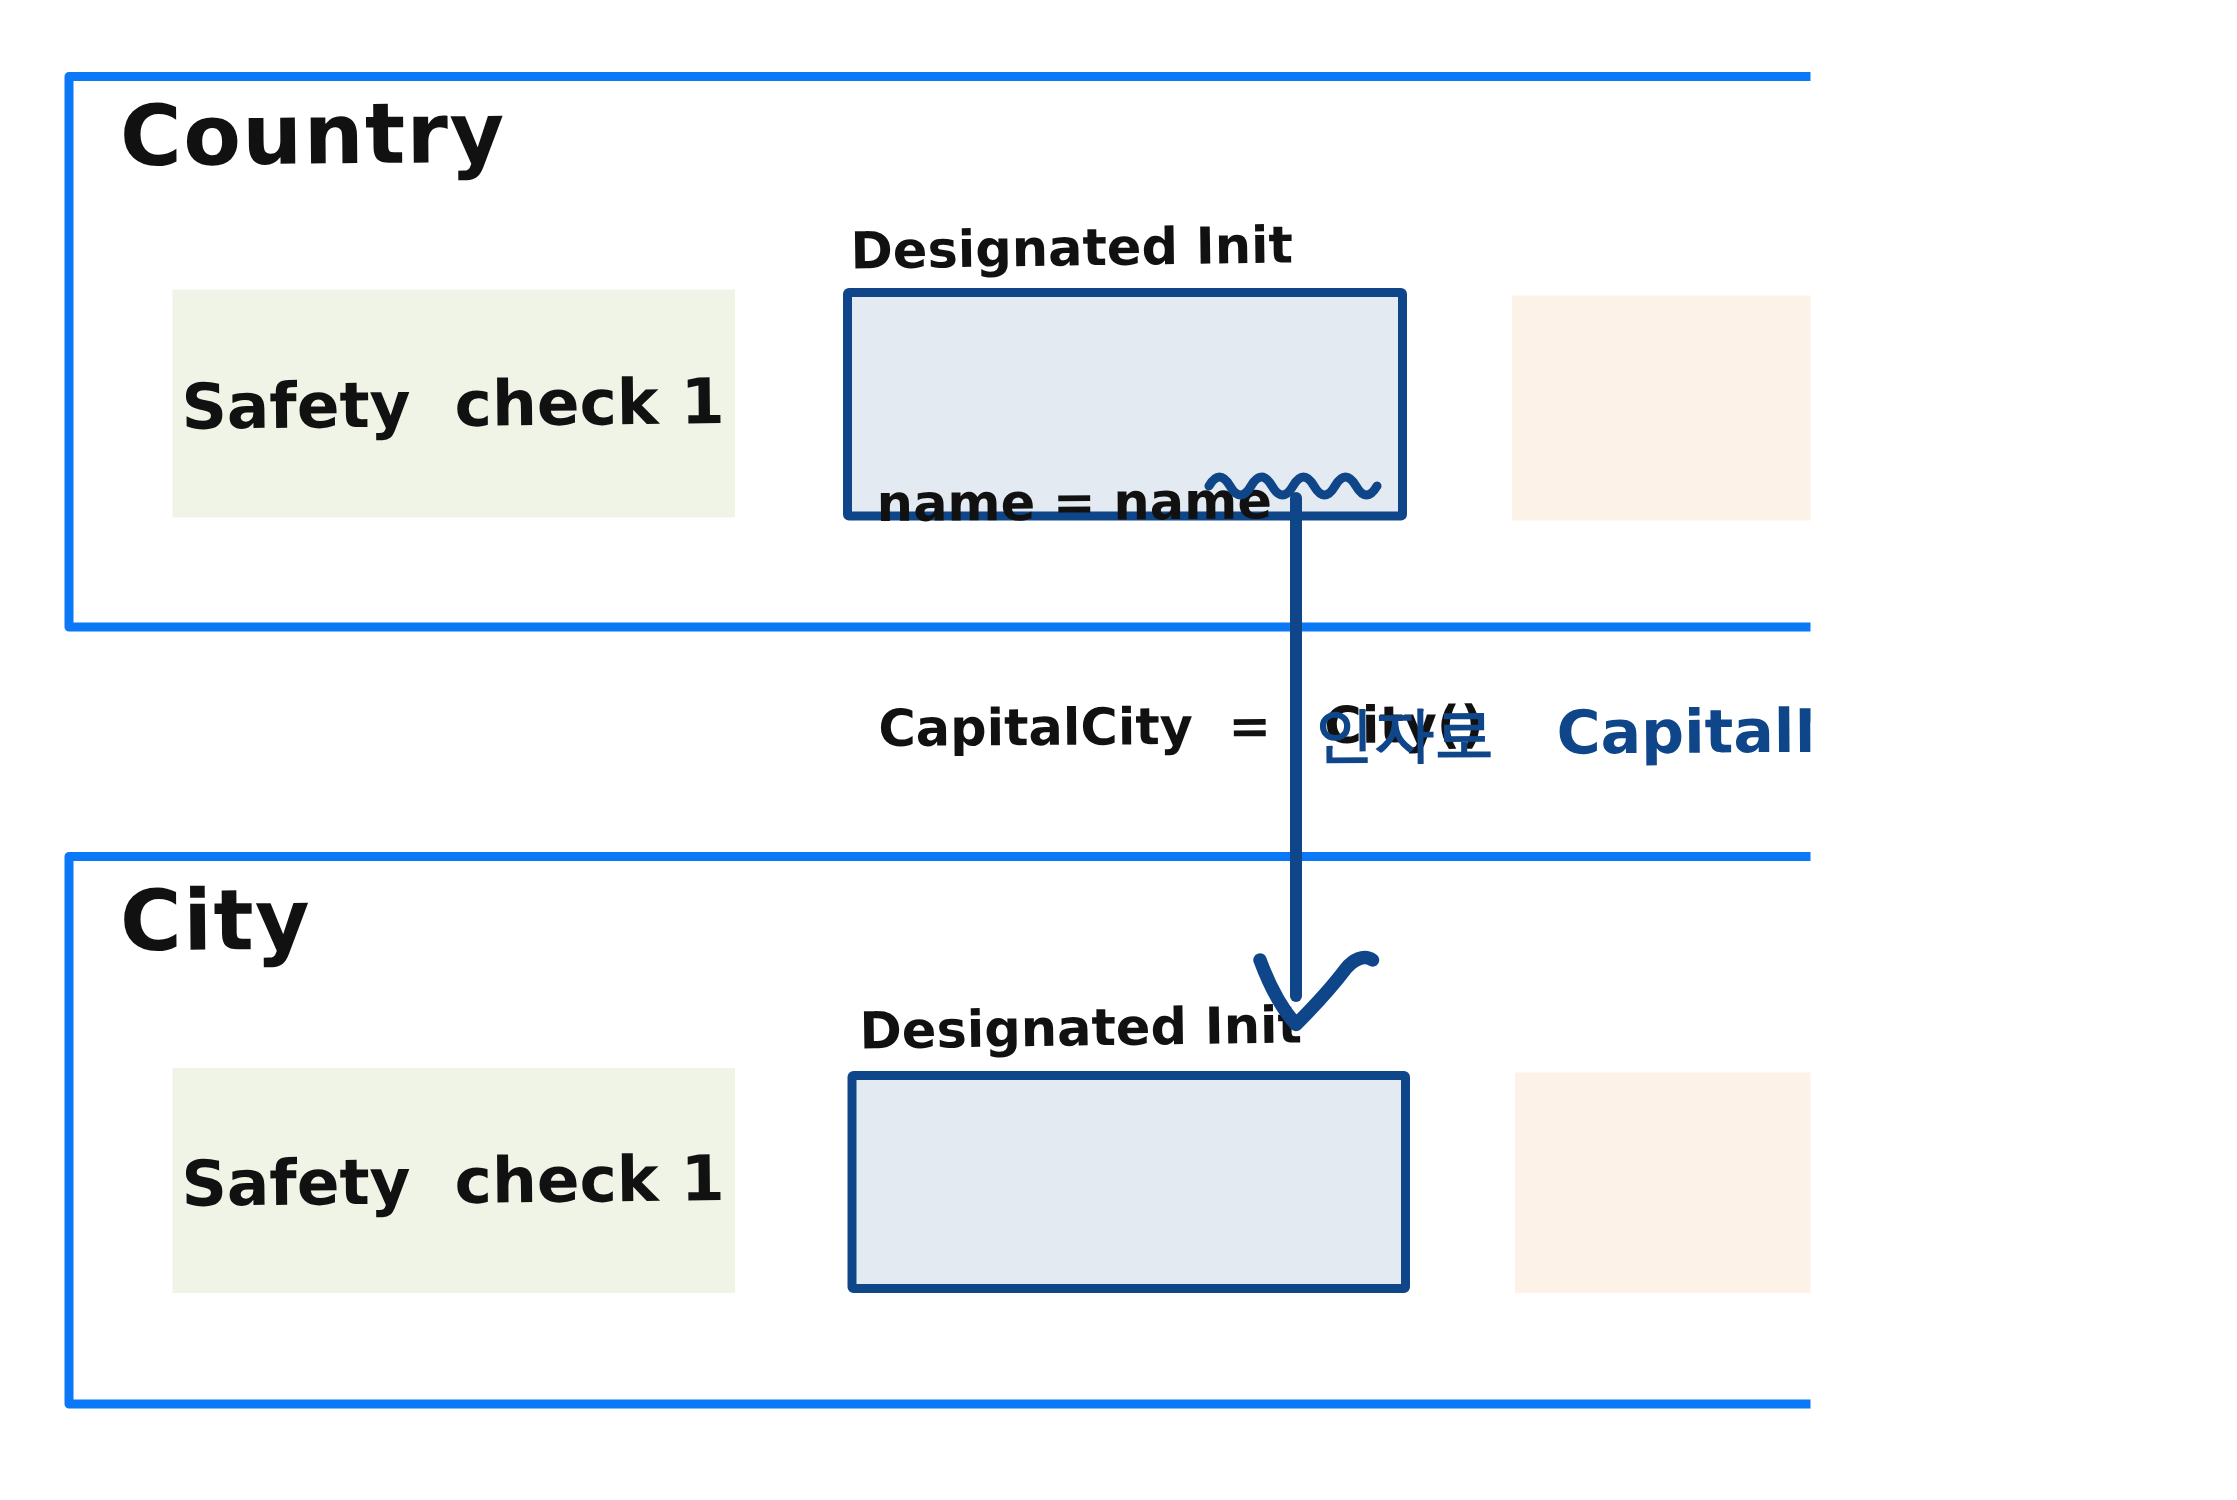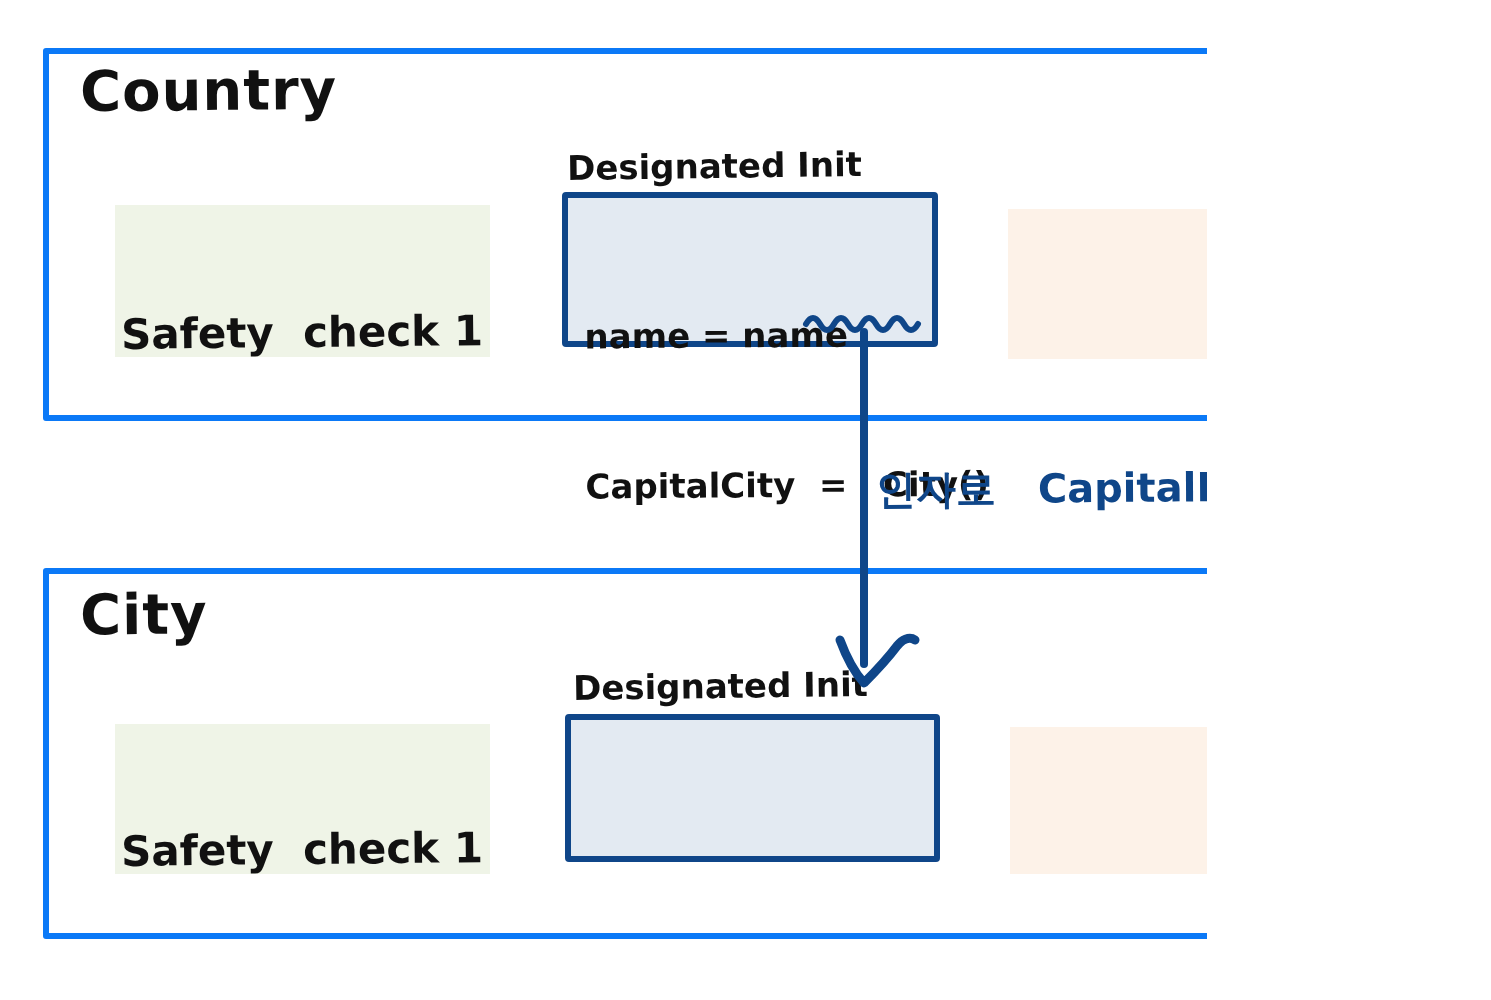--- a/index.html
+++ b/index.html
@@ -30,21 +30,21 @@
   .section.city{left:43px;top:568px;width:1412px;height:371px;}
   .section-title{
     position:absolute;
     color:var(--ink);
     font-size:56px;font-weight:bold;
     letter-spacing:1px;
     transform:rotate(-0.5deg);
   }
   .title-country{left:80px;top:58px;}
   .title-city{left:80px;top:582px;}
-  .fillbox{position:absolute;display:flex;align-items:flex-end;justify-content:center;margin-top:12px;}
+  .fillbox{position:absolute;display:flex;align-items:center;justify-content:center;}
   .green{background:var(--green_bg);}
   .peach{background:var(--peach_bg);}
   .green.top{left:115px;top:193px;width:375px;height:152px;}
   .green.bottom{left:115px;top:712px;width:375px;height:150px;}
   .peach.top{left:1008px;top:197px;width:368px;height:150px;}
   .peach.bottom{left:1010px;top:715px;width:365px;height:147px;}
   .safety-label{
     color:var(--ink);
     font-size:42px;font-weight:bold;
     transform:rotate(-0.6deg);

